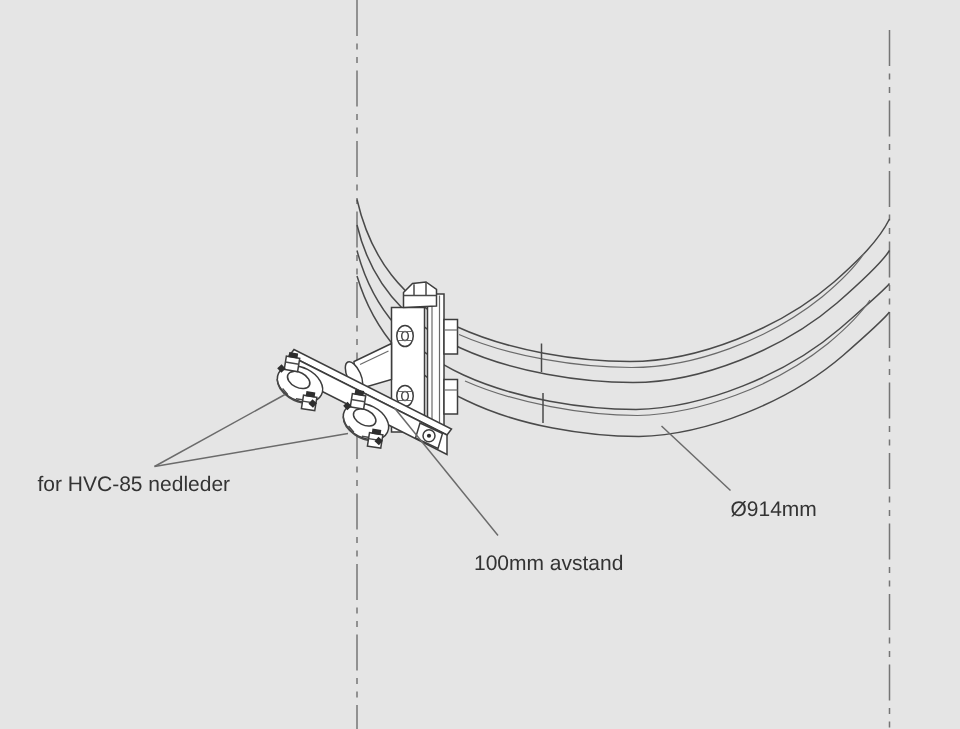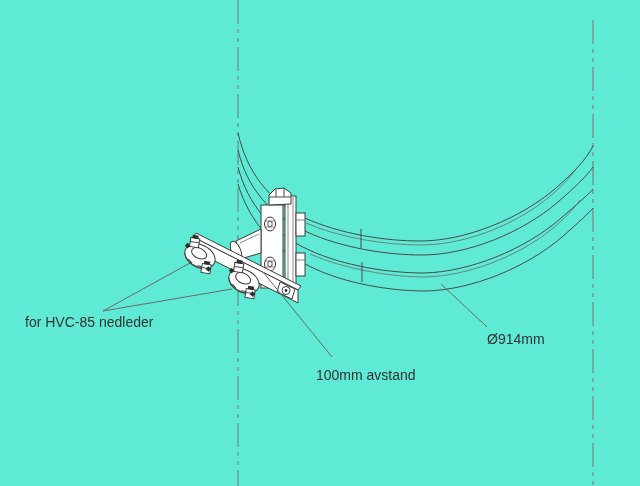--- a/index.html
+++ b/index.html
@@ -4,21 +4,21 @@
 <style>
   html, body {
     margin: 0;
     padding: 0;
     background: #ffffff;
   }
   .stage {
     position: relative;
     width: 640px;
     height: 486px;
-    background: #5eead4;
+    background: #e5e5e5;
     overflow: hidden;
     font-family: "Liberation Sans", sans-serif;
   }
   svg text {
     font-family: "Liberation Sans", sans-serif;
     font-size: 14px;
     fill: #333333;
   }
   .thin  { stroke: #4a4a4a; stroke-width: 1;   fill: none; }
   .thin2 { stroke: #6a6a6a; stroke-width: 0.8; fill: none; }

